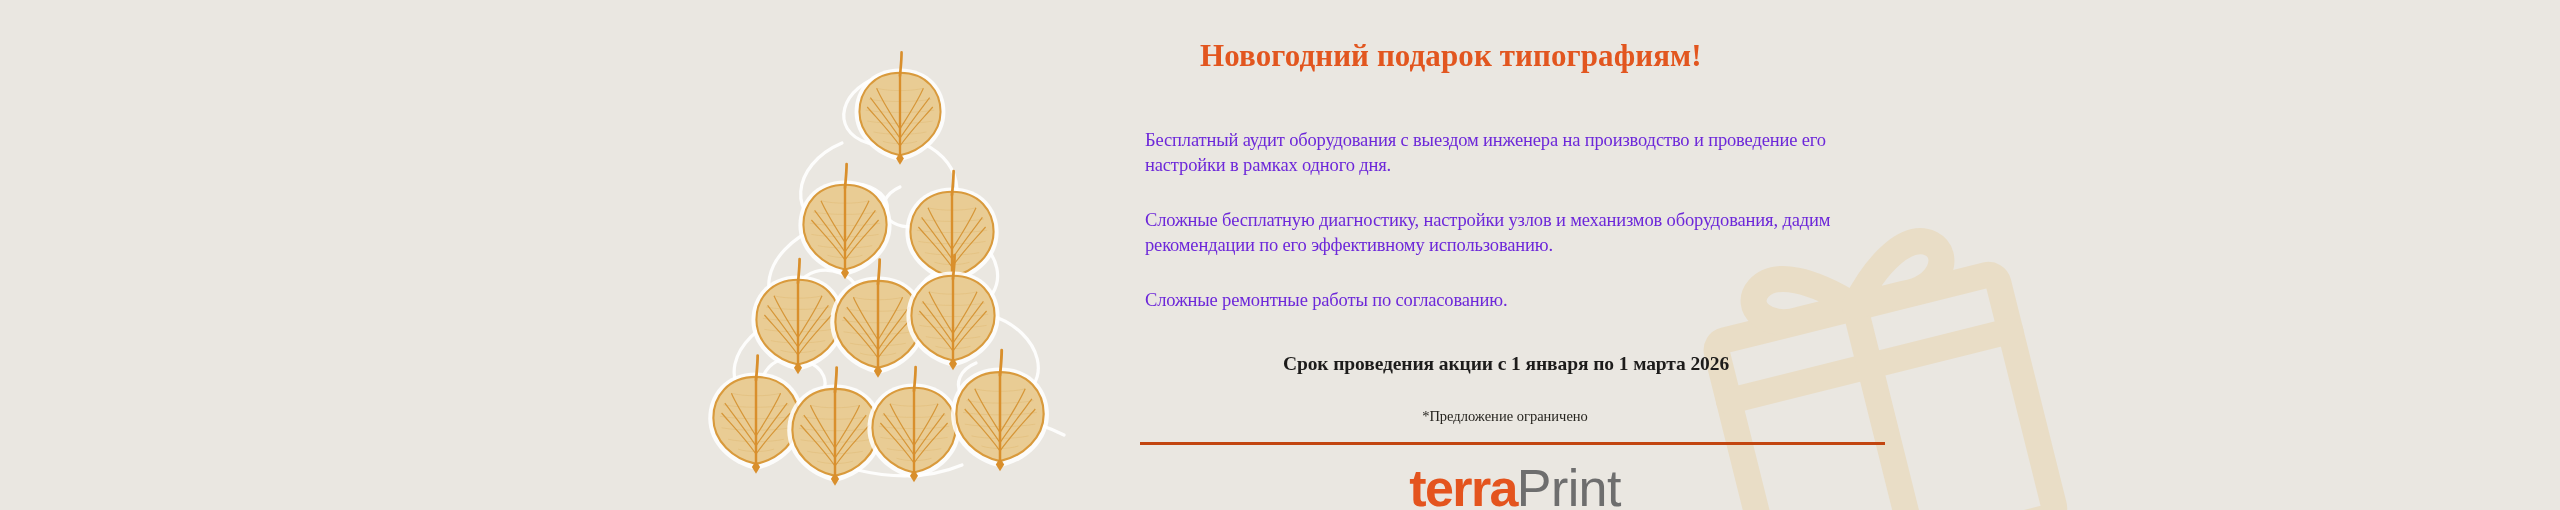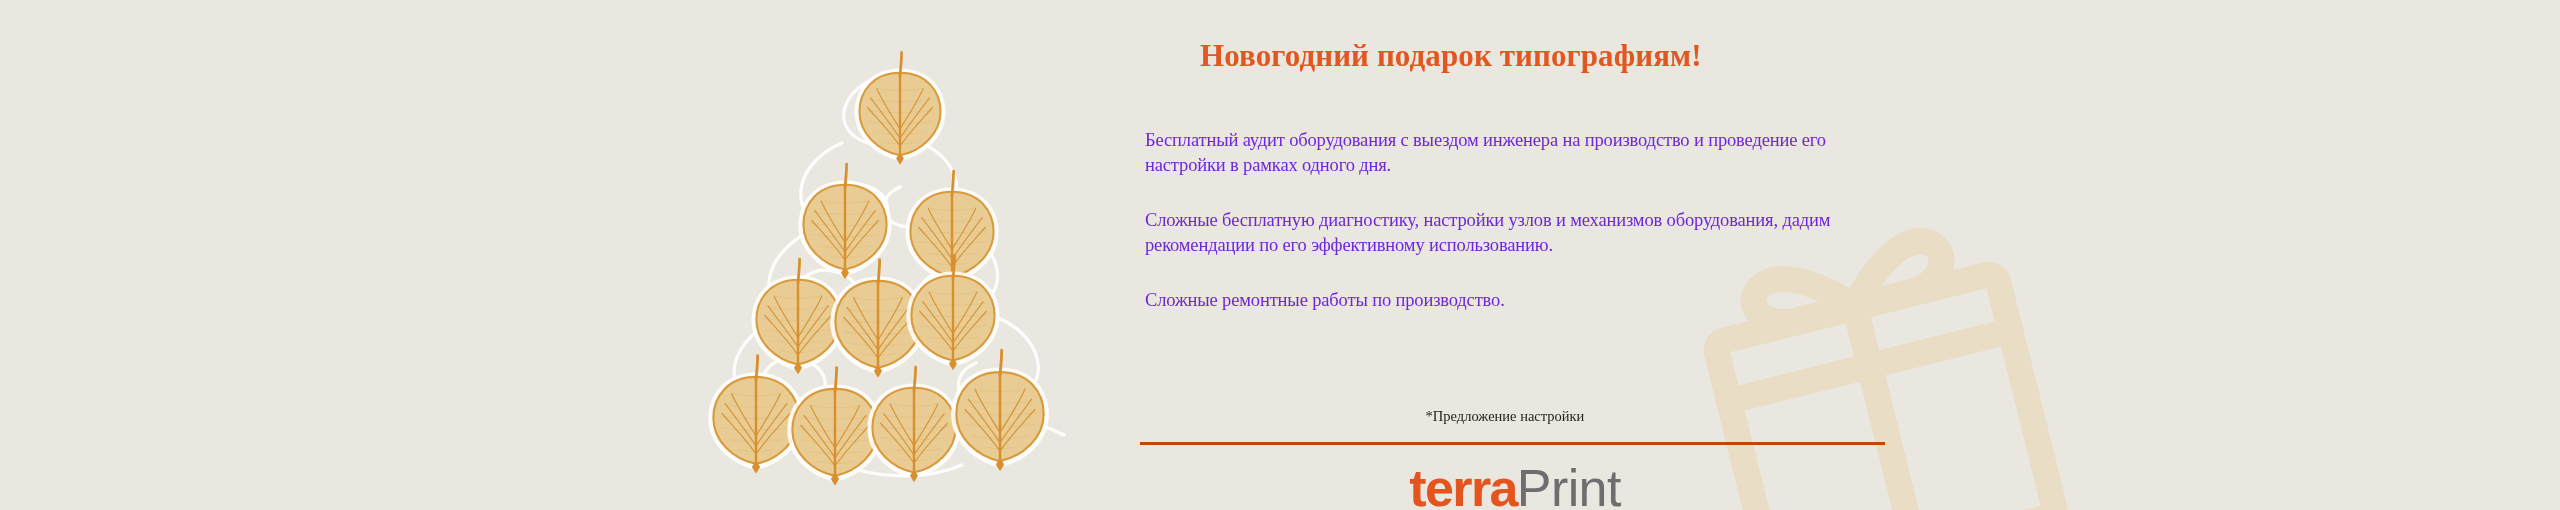--- a/index.html
+++ b/index.html
@@ -213,24 +213,25 @@
   </div>
 
   <div class="content">
 
     <h1 class="headline">Новогодний подарок типографиям!</h1>
 
     <p class="para p1">Бесплатный аудит оборудования с выездом инженера на производство и проведение его настройки в рамках одного дня.</p>
 
     <p class="para p2">Сложные бесплатную диагностику, настройки узлов и механизмов оборудования, дадим рекомендации по его эффективному использованию.</p>
 
-    <p class="para p3">Сложные ремонтные работы по производство.</p>
-
-
-    <p class="footnote">*Предложение настройки</p>
+    <p class="para p3">Сложные ремонтные работы по согласованию.</p>
+
+    <p class="promo-period">Срок проведения акции с 1 января по 1 марта 2026</p>
+
+    <p class="footnote">*Предложение ограничено</p>
 
     <div class="divider"></div>
 
     <div class="logo">
       <span class="logo-terra">terra</span><span class="logo-print">Print</span>
     </div>
 
   </div>
 </div>
 

